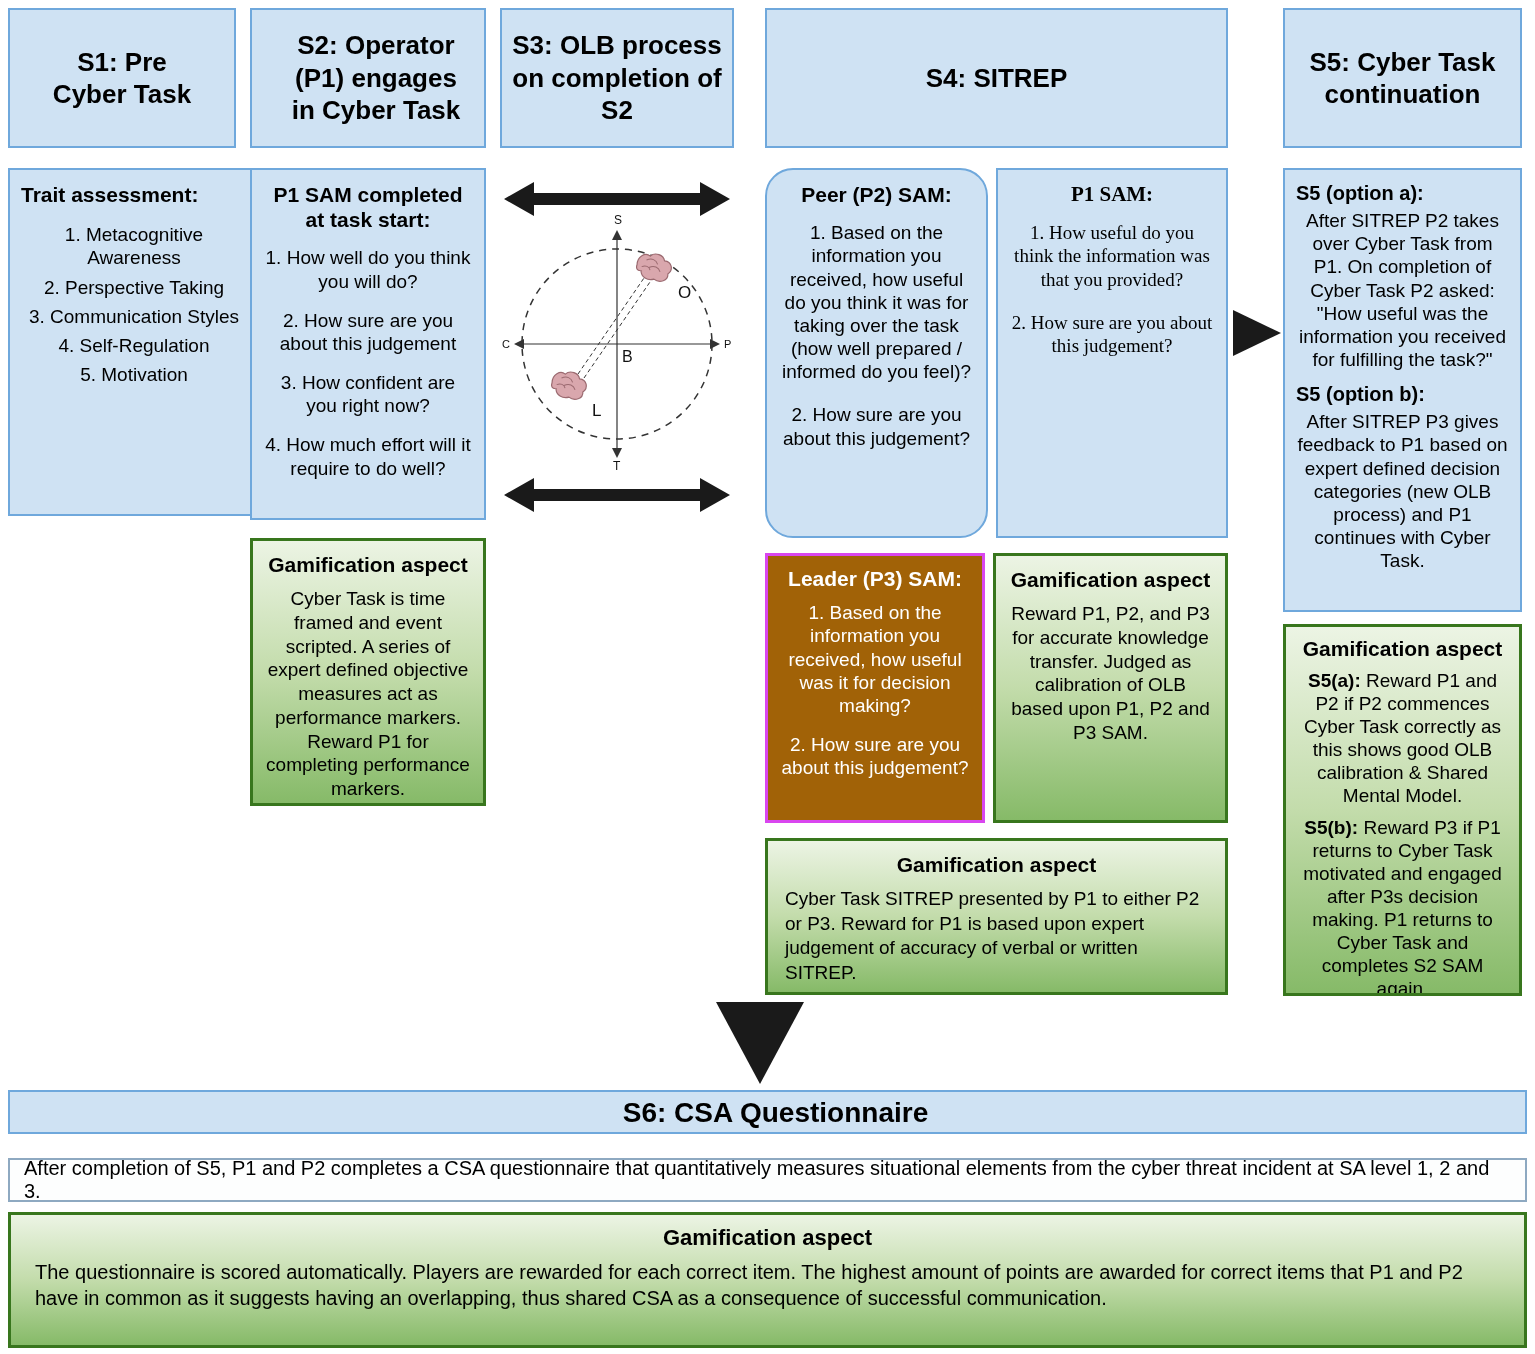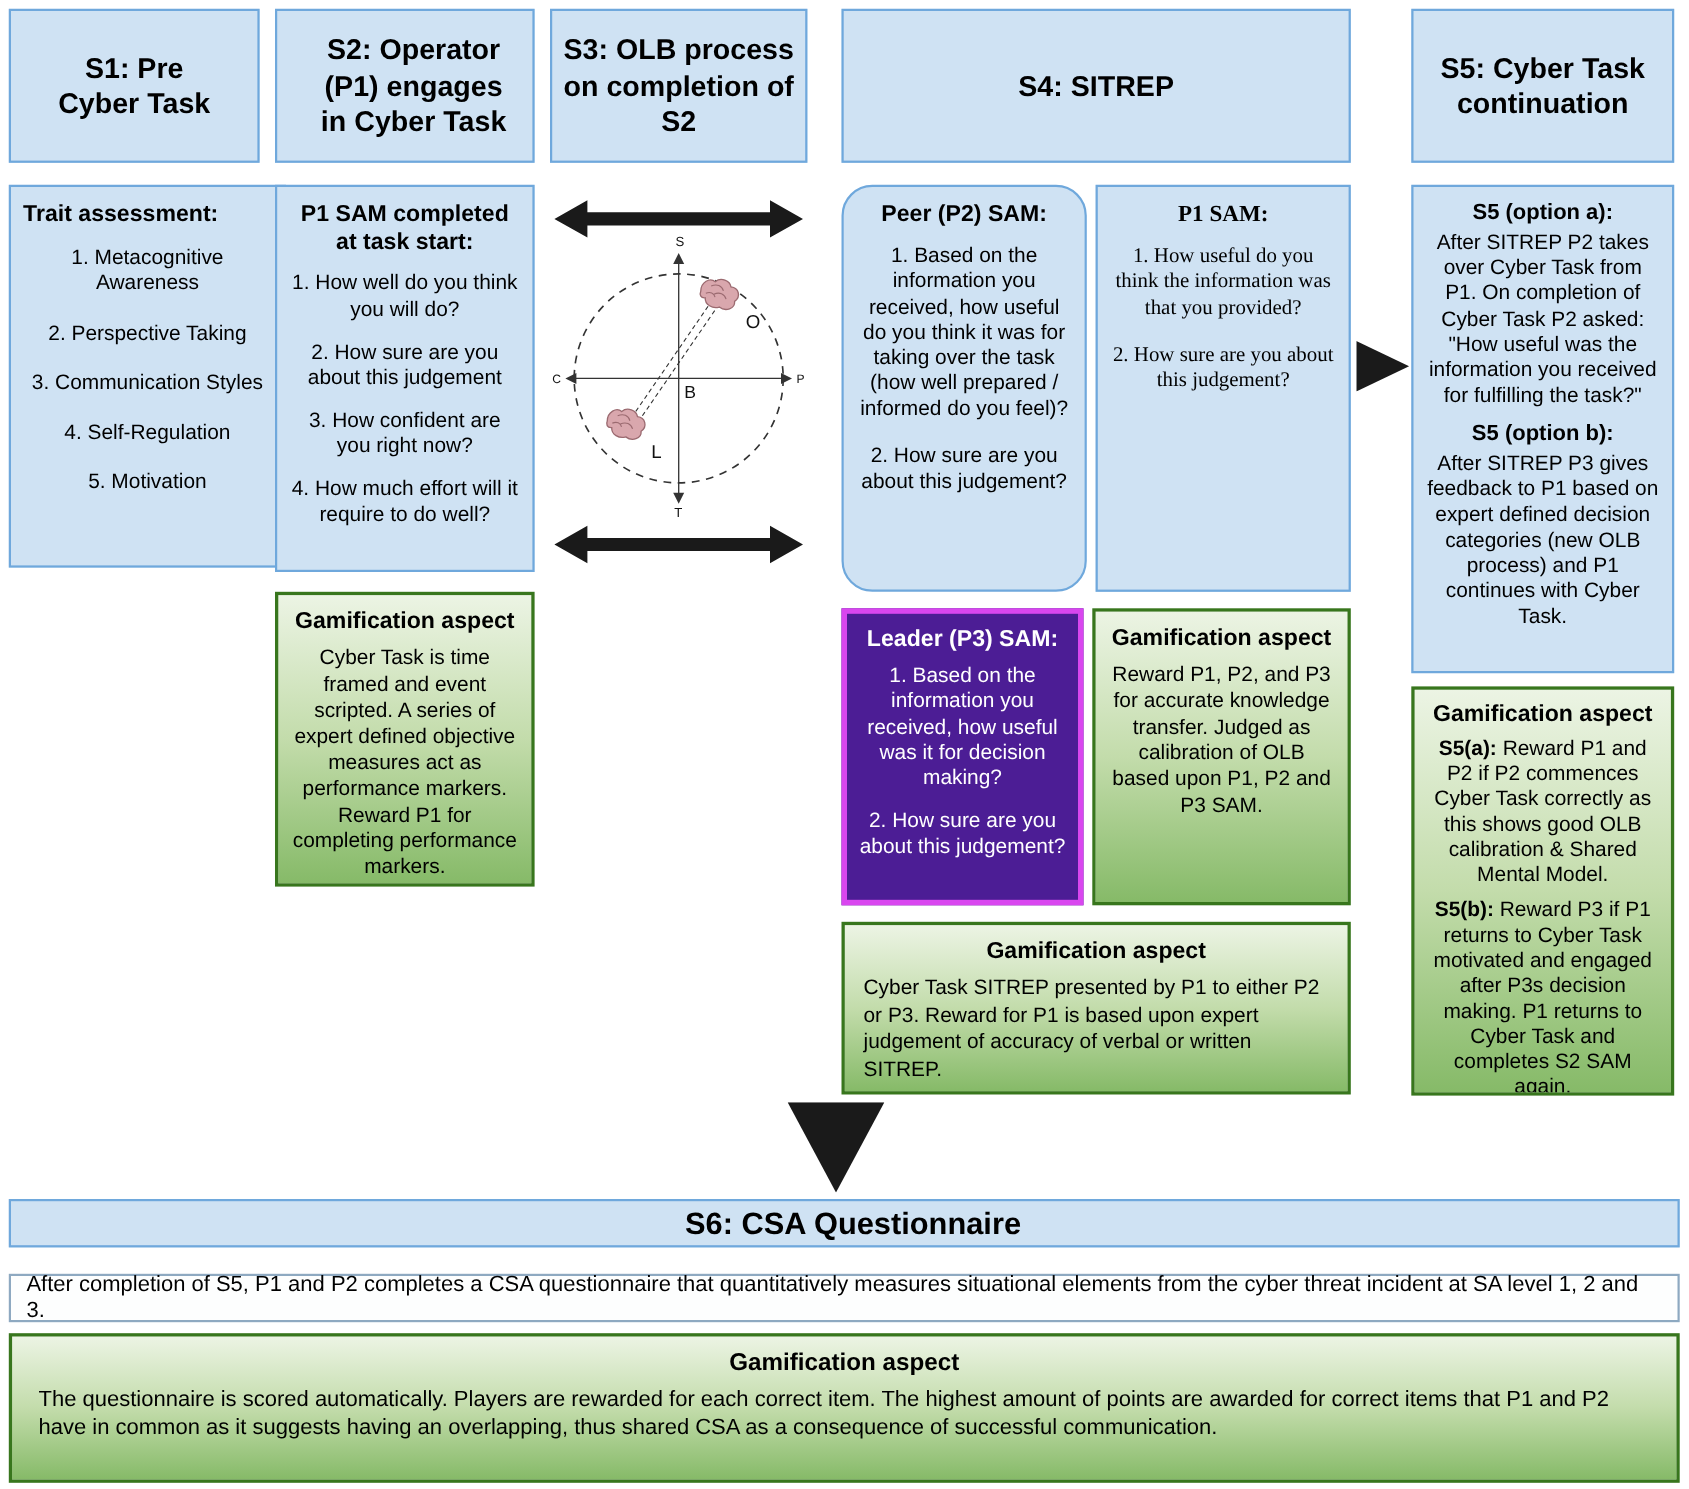--- a/index.html
+++ b/index.html
@@ -3,36 +3,36 @@
 <meta charset="utf-8">
 <style>
   * { margin:0; padding:0; box-sizing:border-box; }
   html,body { background:#ffffff; }
   body { font-family:"Liberation Sans", sans-serif; color:#000; }
   .canvas { position:relative; width:1535px; height:1354px; background:#fff; overflow:hidden; }
   .abs { position:absolute; }
   .blue { background:#cfe2f3; border:2px solid #6fa8dc; }
   .whitebox { background:#fdfefe; border:2px solid #8ea9c1; }
   .green { background:linear-gradient(180deg,#ecf4e4 0%,#c3dcab 50%,#86ba68 100%); border:3px solid #38761d; }
-  .darkblue { background:#4c1d95; border:5px solid #d946ef; color:#fff; }
+  .darkblue { background:#a16207; border:3px solid #d946ef; color:#fff; }
   .header { display:flex; align-items:center; justify-content:center; text-align:center;
             font-weight:bold; font-size:26px; line-height:1.25; white-space:pre-line; }
   .panel { padding:12px 11px; overflow:hidden; }
   .ptitle { font-weight:bold; font-size:21px; text-align:center; line-height:1.2;
             white-space:pre-line; margin-bottom:14px; }
   .ptitle-left { font-weight:bold; font-size:21px; text-align:left; line-height:1.2; margin-bottom:16px; }
   .items { display:flex; flex-direction:column; }
   .item { font-size:19px; line-height:1.22; text-align:center; }
-  .gap22 > .item + .item { margin-top:22px; }
+  .gap22 > .item + .item { margin-top:6px; }
   .gap16 > .item + .item { margin-top:16px; }
   .gap20 > .item + .item { margin-top:20px; }
   .gtitle { font-weight:bold; font-size:21px; text-align:center; margin-bottom:10px; }
   .gbody-c { font-size:19px; line-height:1.25; text-align:center; }
   .gbody-l { font-size:19px; line-height:1.3; text-align:left; }
-  .opt-title { font-weight:bold; font-size:20px; text-align:center; margin-bottom:4px; }
+  .opt-title { font-weight:bold; font-size:20px; margin-bottom:4px; }
   .opt-body { font-size:19px; line-height:1.22; text-align:center; margin-bottom:12px; }
   .s5g-par { font-size:19px; line-height:1.21; text-align:center; margin-top:9px; }
   .s6h { font-size:28px; }
   .s6body-text { font-size:20px; padding:0 14px; display:flex; align-items:center; height:100%; }
   .bg-body { font-size:20px; line-height:1.3; text-align:left; padding:0 12px; }
   svg text { font-family:"Liberation Sans", sans-serif; fill:#111; }
 </style>
 </head>
 <body>
 

